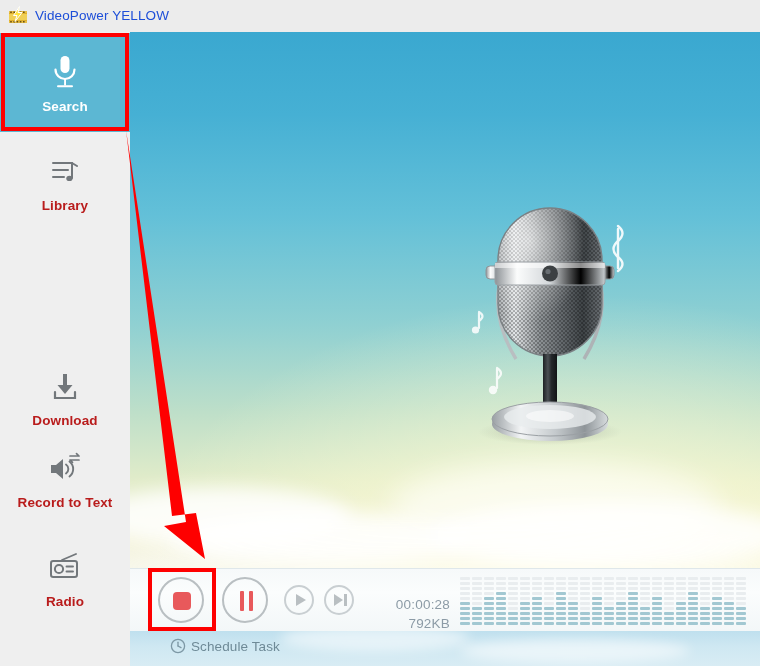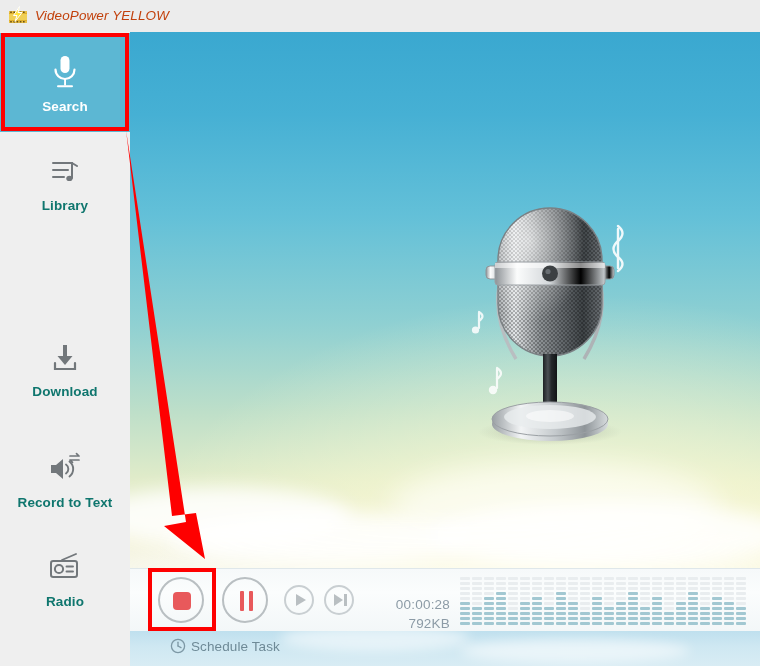--- a/index.html
+++ b/index.html
@@ -6,27 +6,27 @@
   body{
     width:760px;height:666px;overflow:hidden;
     font-family:"Liberation Sans","DejaVu Sans",sans-serif;
     background:#ececec;
   }
   #app{position:relative;width:760px;height:666px;overflow:hidden;background:#ececec;}
 
   
   .titlebar{position:absolute;left:0;top:0;width:760px;height:32px;background:#ececec;}
   .tb-icon{position:absolute;left:7px;top:5px;width:22px;height:22px;}
-  .tb-title{position:absolute;left:35px;top:8px;font-size:13.5px;color:#c2410c;letter-spacing:.1px;white-space:nowrap;font-style:italic;}
+  .tb-title{position:absolute;left:35px;top:8px;font-size:13.5px;color:#1d4ed8;letter-spacing:.1px;white-space:nowrap;}
 
   
   .sidebar{position:absolute;left:0;top:32px;width:130px;height:634px;background:#efefef;}
   .nav-item{position:absolute;left:0;width:130px;height:99px;box-sizing:border-box;}
   .nav-icon{position:absolute;left:0;top:18px;width:130px;height:44px;display:flex;align-items:center;justify-content:center;}
-  .nav-label{position:absolute;left:0;top:66px;width:130px;text-align:center;font-size:13.5px;color:#0f766e;font-weight:bold;letter-spacing:.1px;}
+  .nav-label{position:absolute;left:0;top:66px;width:130px;text-align:center;font-size:13.5px;color:#b91c1c;font-weight:bold;letter-spacing:.1px;}
   .nav-item.active{background:#5cb7d3;}
   .nav-item.active .nav-label{color:#ffffff;}
 
   
   .stage{position:absolute;left:130px;top:32px;width:630px;height:634px;overflow:hidden;
     background:
       radial-gradient(115% 72% at 72% 86%, rgba(255,252,214,.92) 0%, rgba(255,252,214,0) 62%),
       linear-gradient(180deg,
         #3aa8d0 0%,
         #46b0d4 13%,
@@ -132,21 +132,21 @@
           </g>
           <path d="M24 8 L24 23" stroke="#72777b" stroke-width="2" stroke-linecap="round" fill="none"></path>
           <path d="M24 8 L29 11" stroke="#72777b" stroke-width="2" stroke-linecap="round" fill="none"></path>
           <ellipse cx="21.4" cy="23.4" rx="3.1" ry="2.6" fill="#72777b"></ellipse>
         </svg>
       </div>
       <div class="nav-label">Library</div>
     </div>
 
 
-    <div class="nav-item" style="top:286px;">
+    <div class="nav-item" style="top:315px;">
       <div class="nav-icon">
         <svg width="34" height="34" viewBox="0 0 34 34">
           <rect x="15" y="4" width="4" height="13" fill="#72777b"></rect>
           <path d="M9.5 15 L17 24 L24.5 15 Z" fill="#72777b"></path>
           <path d="M7 22 L7 28 L27 28 L27 22" fill="none" stroke="#72777b" stroke-width="2.2" stroke-linecap="round"></path>
         </svg>
       </div>
       <div class="nav-label">Download</div>
     </div>
 

